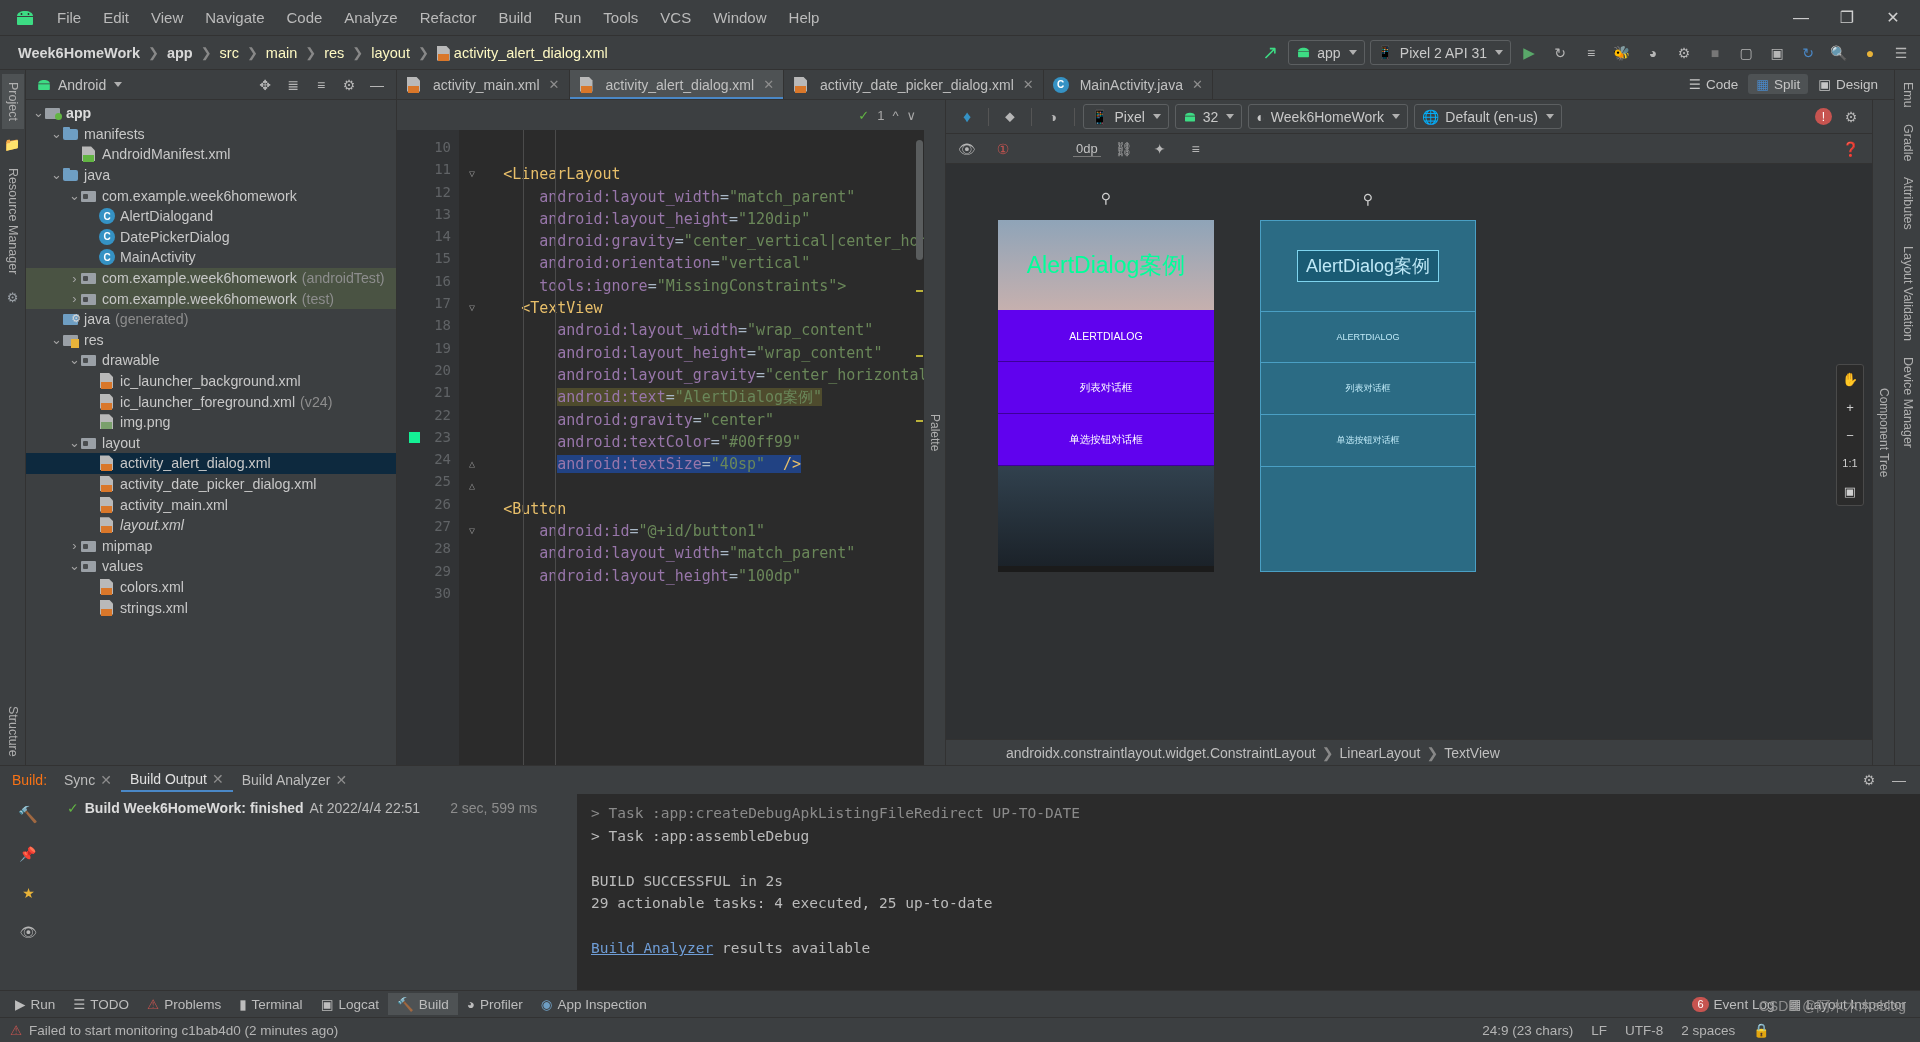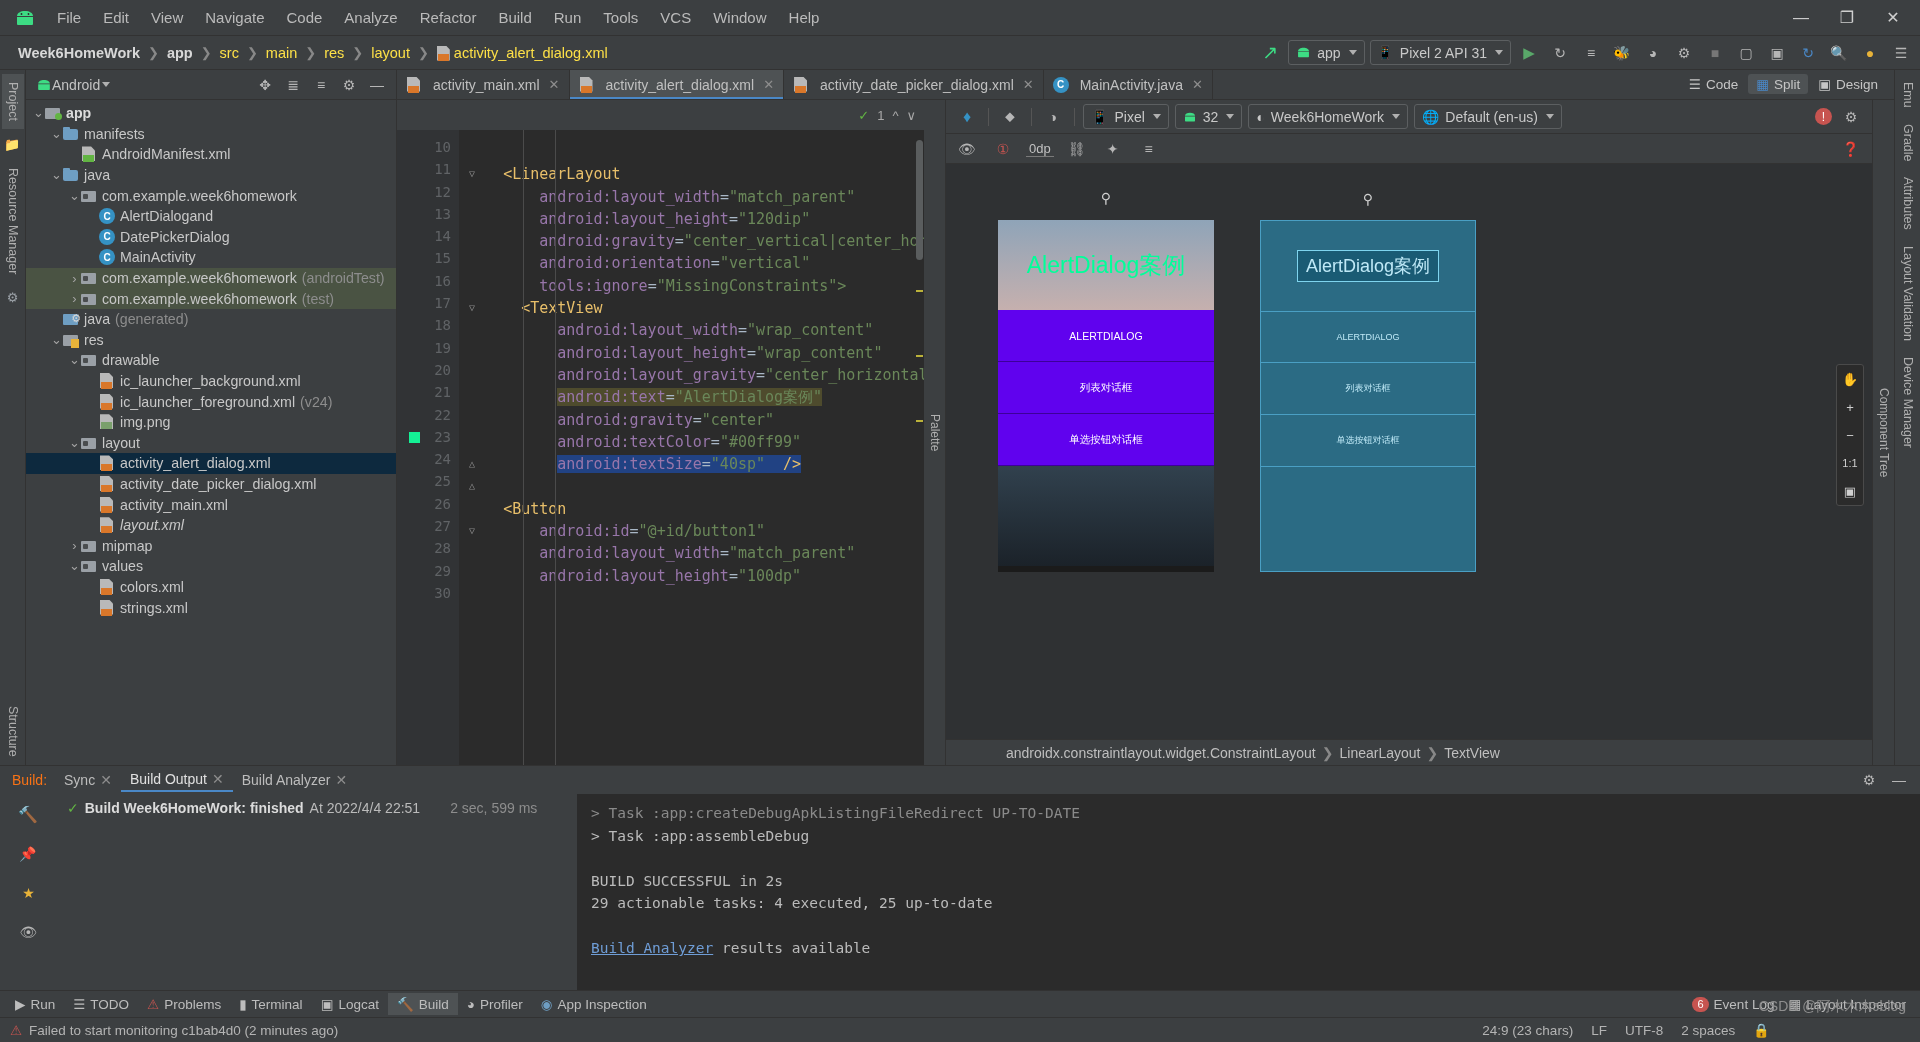--- a/index.html
+++ b/index.html
@@ -18,21 +18,21 @@
   .win-title { position:absolute; left:0; right:0; text-align:center; font-size:15px;
                color:#a9a9a9; pointer-events:none; }
   .win-btns { margin-left:auto; display:flex; align-items:center; gap:0; padding-right:4px; z-index:3;}
   .win-btn { width:46px; height:34px; display:flex; align-items:center; justify-content:center;
              font-size:16px; color:#cfcfcf; }
 
   
   .navbar { height:34px; background:#3c3f41; display:flex; align-items:center;
             padding:0 6px 0 14px; flex:none; border-bottom:1px solid #323232; }
   .crumbs { display:flex; align-items:center; font-size:14.5px; gap:2px; }
-  .crumb { padding:2px 4px; color:#fde047; white-space:nowrap; }
+  .crumb { padding:2px 4px; color:#fef9c3; white-space:nowrap; }
   .crumb.bold { font-weight:bold; color:#d8d8d8; }
   .crumb-sep { color:#888; font-size:13px; padding:0 2px; }
   .xmlicon { display:inline-block; width:13px; height:15px; margin-right:4px;
              vertical-align:-3px; position:relative; }
   .xmlicon::before{ content:""; position:absolute; inset:0; background:#b9b9b9;
              clip-path: polygon(0 0, 70% 0, 100% 26%, 100% 100%, 0 100%); }
   .xmlicon::after{ content:""; position:absolute; left:1px; bottom:0px; width:11px; height:7px;
              background:#d9772a; }
   .nav-right { margin-left:auto; display:flex; align-items:center; gap:5px; }
   .combo { display:flex; align-items:center; gap:6px; border:1px solid #5c5f61;
@@ -50,21 +50,21 @@
   .rightrail{ border-right:none; border-left:1px solid #323232;}
   .vtab { writing-mode:vertical-rl; font-size:12.5px; color:#b0b0b0; padding:8px 4px;
           white-space:nowrap; }
   .vtab.active { background:#4e5254; }
   .vicon { font-size:13px; color:#9aa0a6; margin:8px 0; }
 
   
   .project { width:371px; background:#3c3f41; display:flex; flex-direction:column;
              border-right:1px solid #323232; flex:none; }
   .proj-head { height:30px; display:flex; align-items:center; padding:0 6px 0 10px;
-               font-size:14px; color:#c4c4c4; border-bottom:1px solid #323232;}
+               font-size:14px; color:#c4c4c4; gap:6px; border-bottom:1px solid #323232;}
   .proj-head .sp{ margin-left:auto; display:flex; gap:2px; align-items:center;}
   .tree { flex:1; overflow:hidden; background:#3c3f41; padding-top:3px; font-size:14.2px; }
   .row { display:flex; align-items:center; height:20.6px; padding-left:4px; white-space:nowrap;
          color:#c8c8c8; }
   .row.sel { background:#0d293e; }
   .row.testgrp { background:#4a5343; }
   .arrow { width:13px; text-align:center; color:#a4a4a4; font-size:9px; flex:none; }
   .ic { width:16px; height:16px; margin-right:5px; flex:none; position:relative; display:inline-block;}
   .ic-folder::before{ content:""; position:absolute; left:0; top:3px; width:15px;height:11px;
       background:#6e9ec3; border-radius:1px 2px 2px 2px;}
@@ -563,21 +563,21 @@
               <span class="caret"></span>
             </span>
             <span style="margin-left:auto;display:flex;align-items:center;gap:6px;">
               <span style="width:17px;height:17px;border-radius:50%;background:#c75450;color:#fff;font-size:12px;display:flex;align-items:center;justify-content:center;">!</span>
               <span class="tb-icon">⚙</span>
             </span>
           </div>
           <div class="prev-toolbar2">
             <span class="tb-icon">👁</span>
             <span class="tb-icon" style="color:#c75450;">①</span>
-            <span style="border-bottom:1px solid #7a7a7a;padding:0 3px;">0dp</span>
+            <span style="border-bottom:1px solid #7a7a7a;padding:0 3px;margin-left:47px;">0dp</span>
             <span class="tb-icon">⛓</span>
             <span class="tb-icon">✦</span>
             <span class="tb-icon">≡</span>
             <span style="margin-left:auto;" class="tb-icon">❓</span>
           </div>
           <div class="prev-canvas">
 
             <div class="phone" style="left:52px; top:56px; height:352px;">
               <div class="pin">⚲</div>
               <div style="height:90px;background:linear-gradient(#8fa4b8,#c6b0ae);position:relative;">

